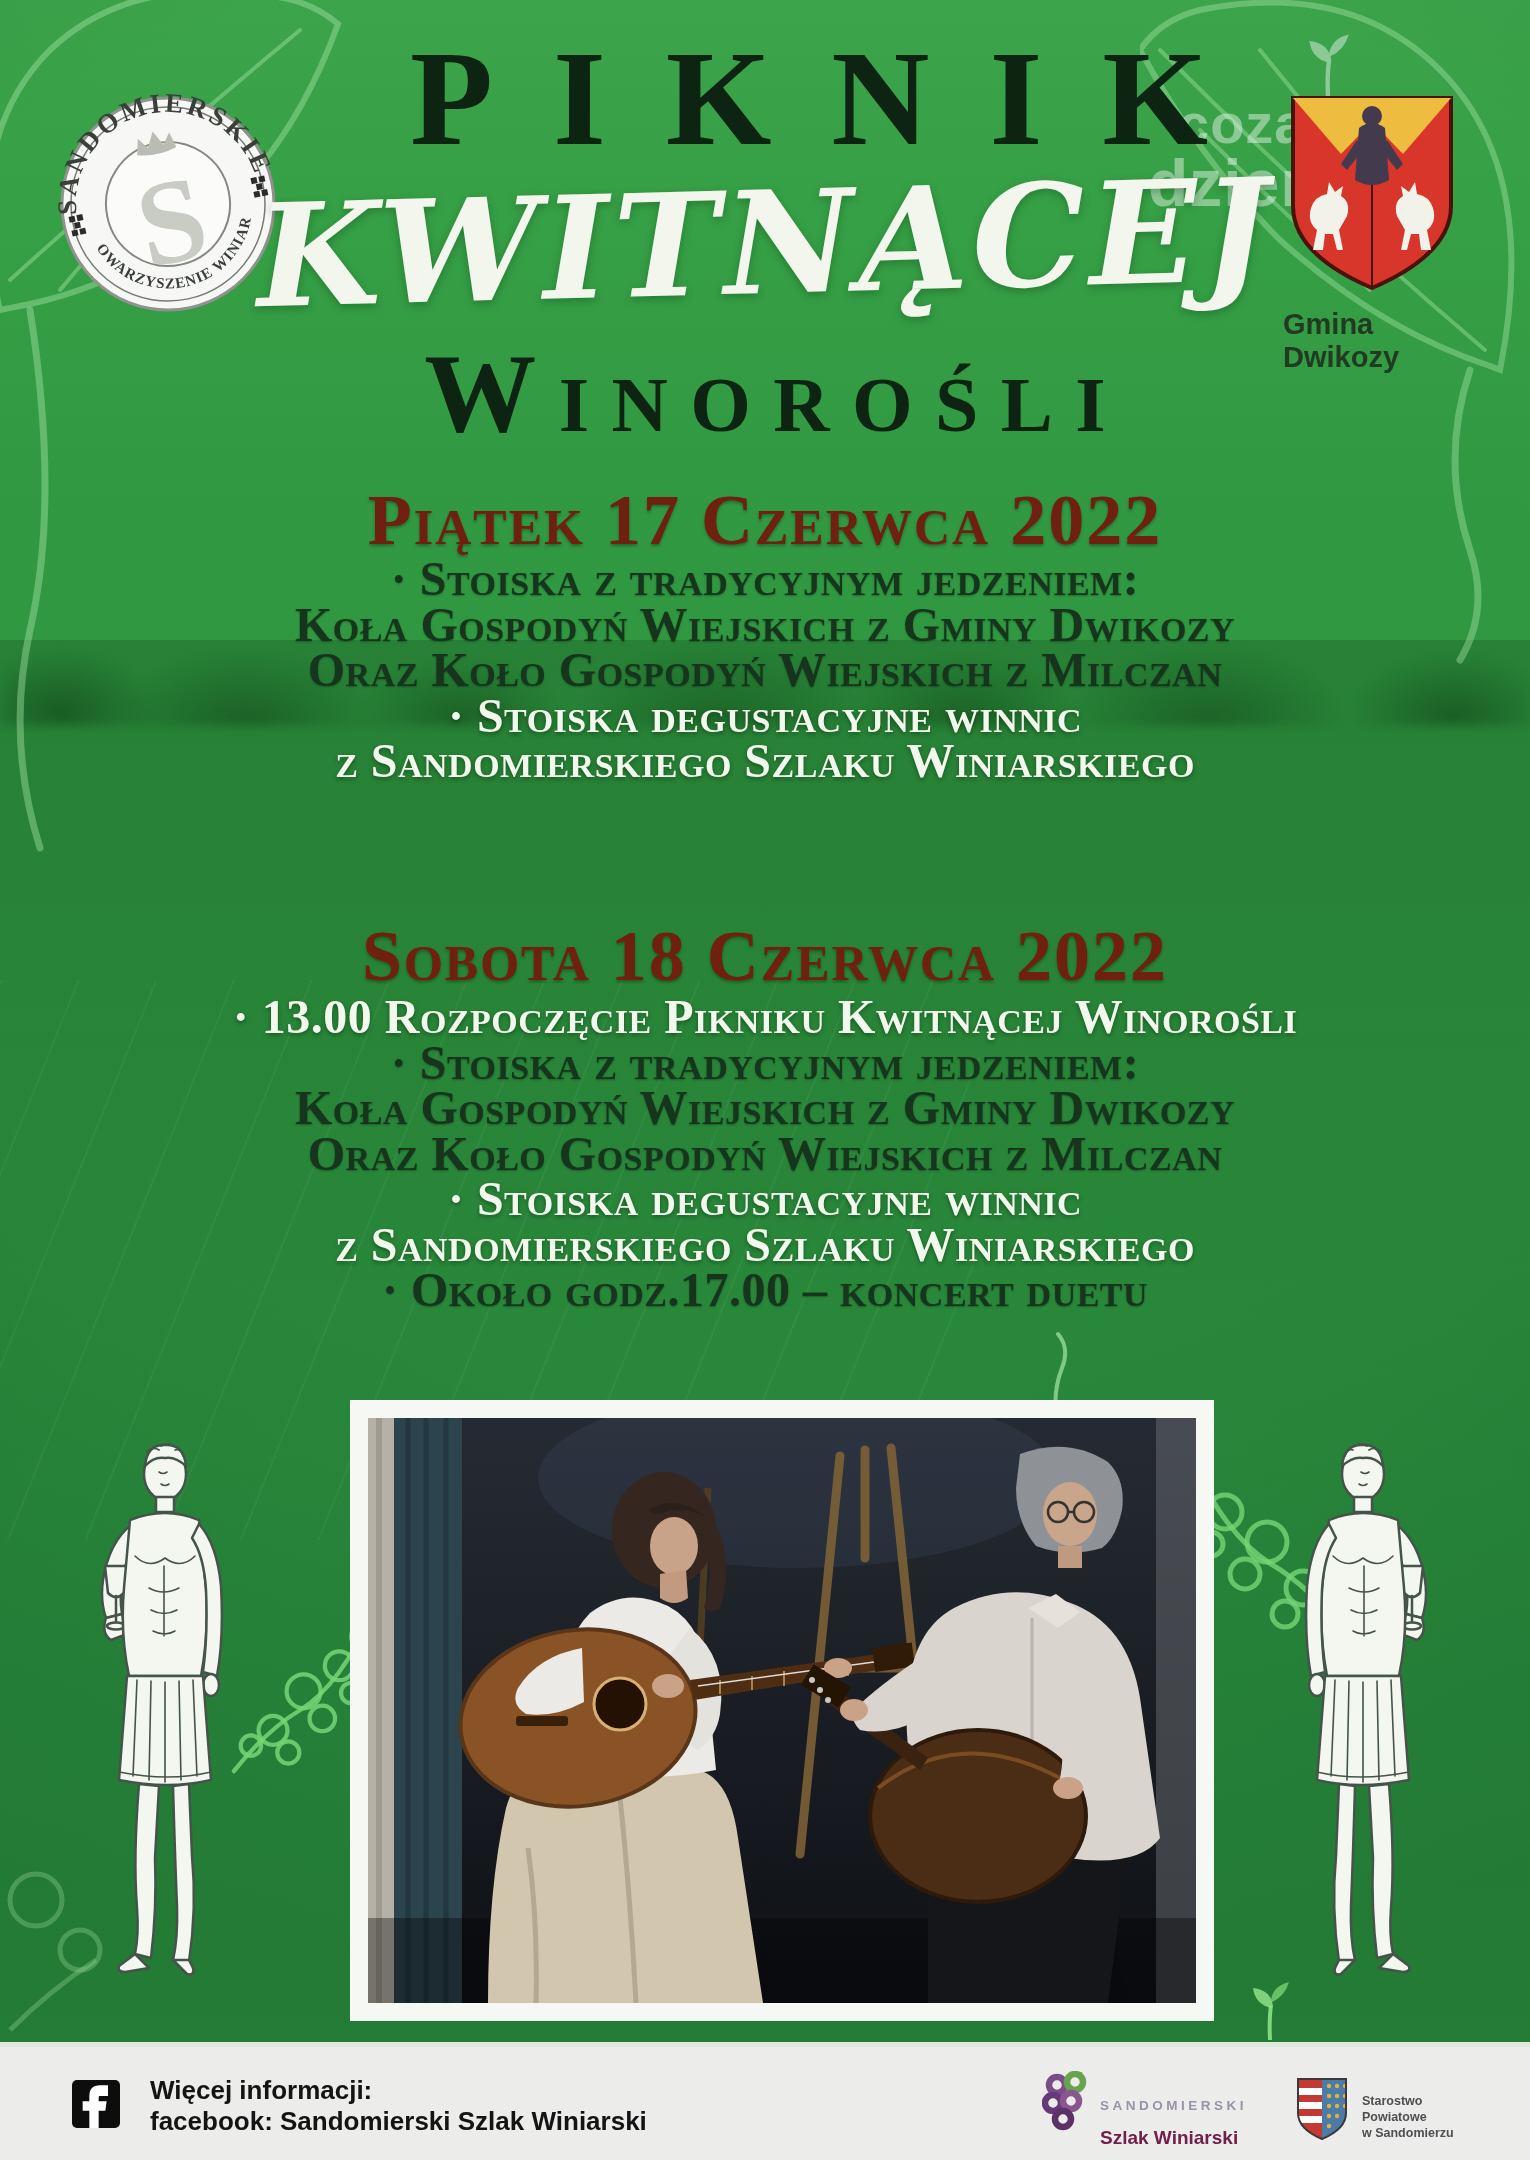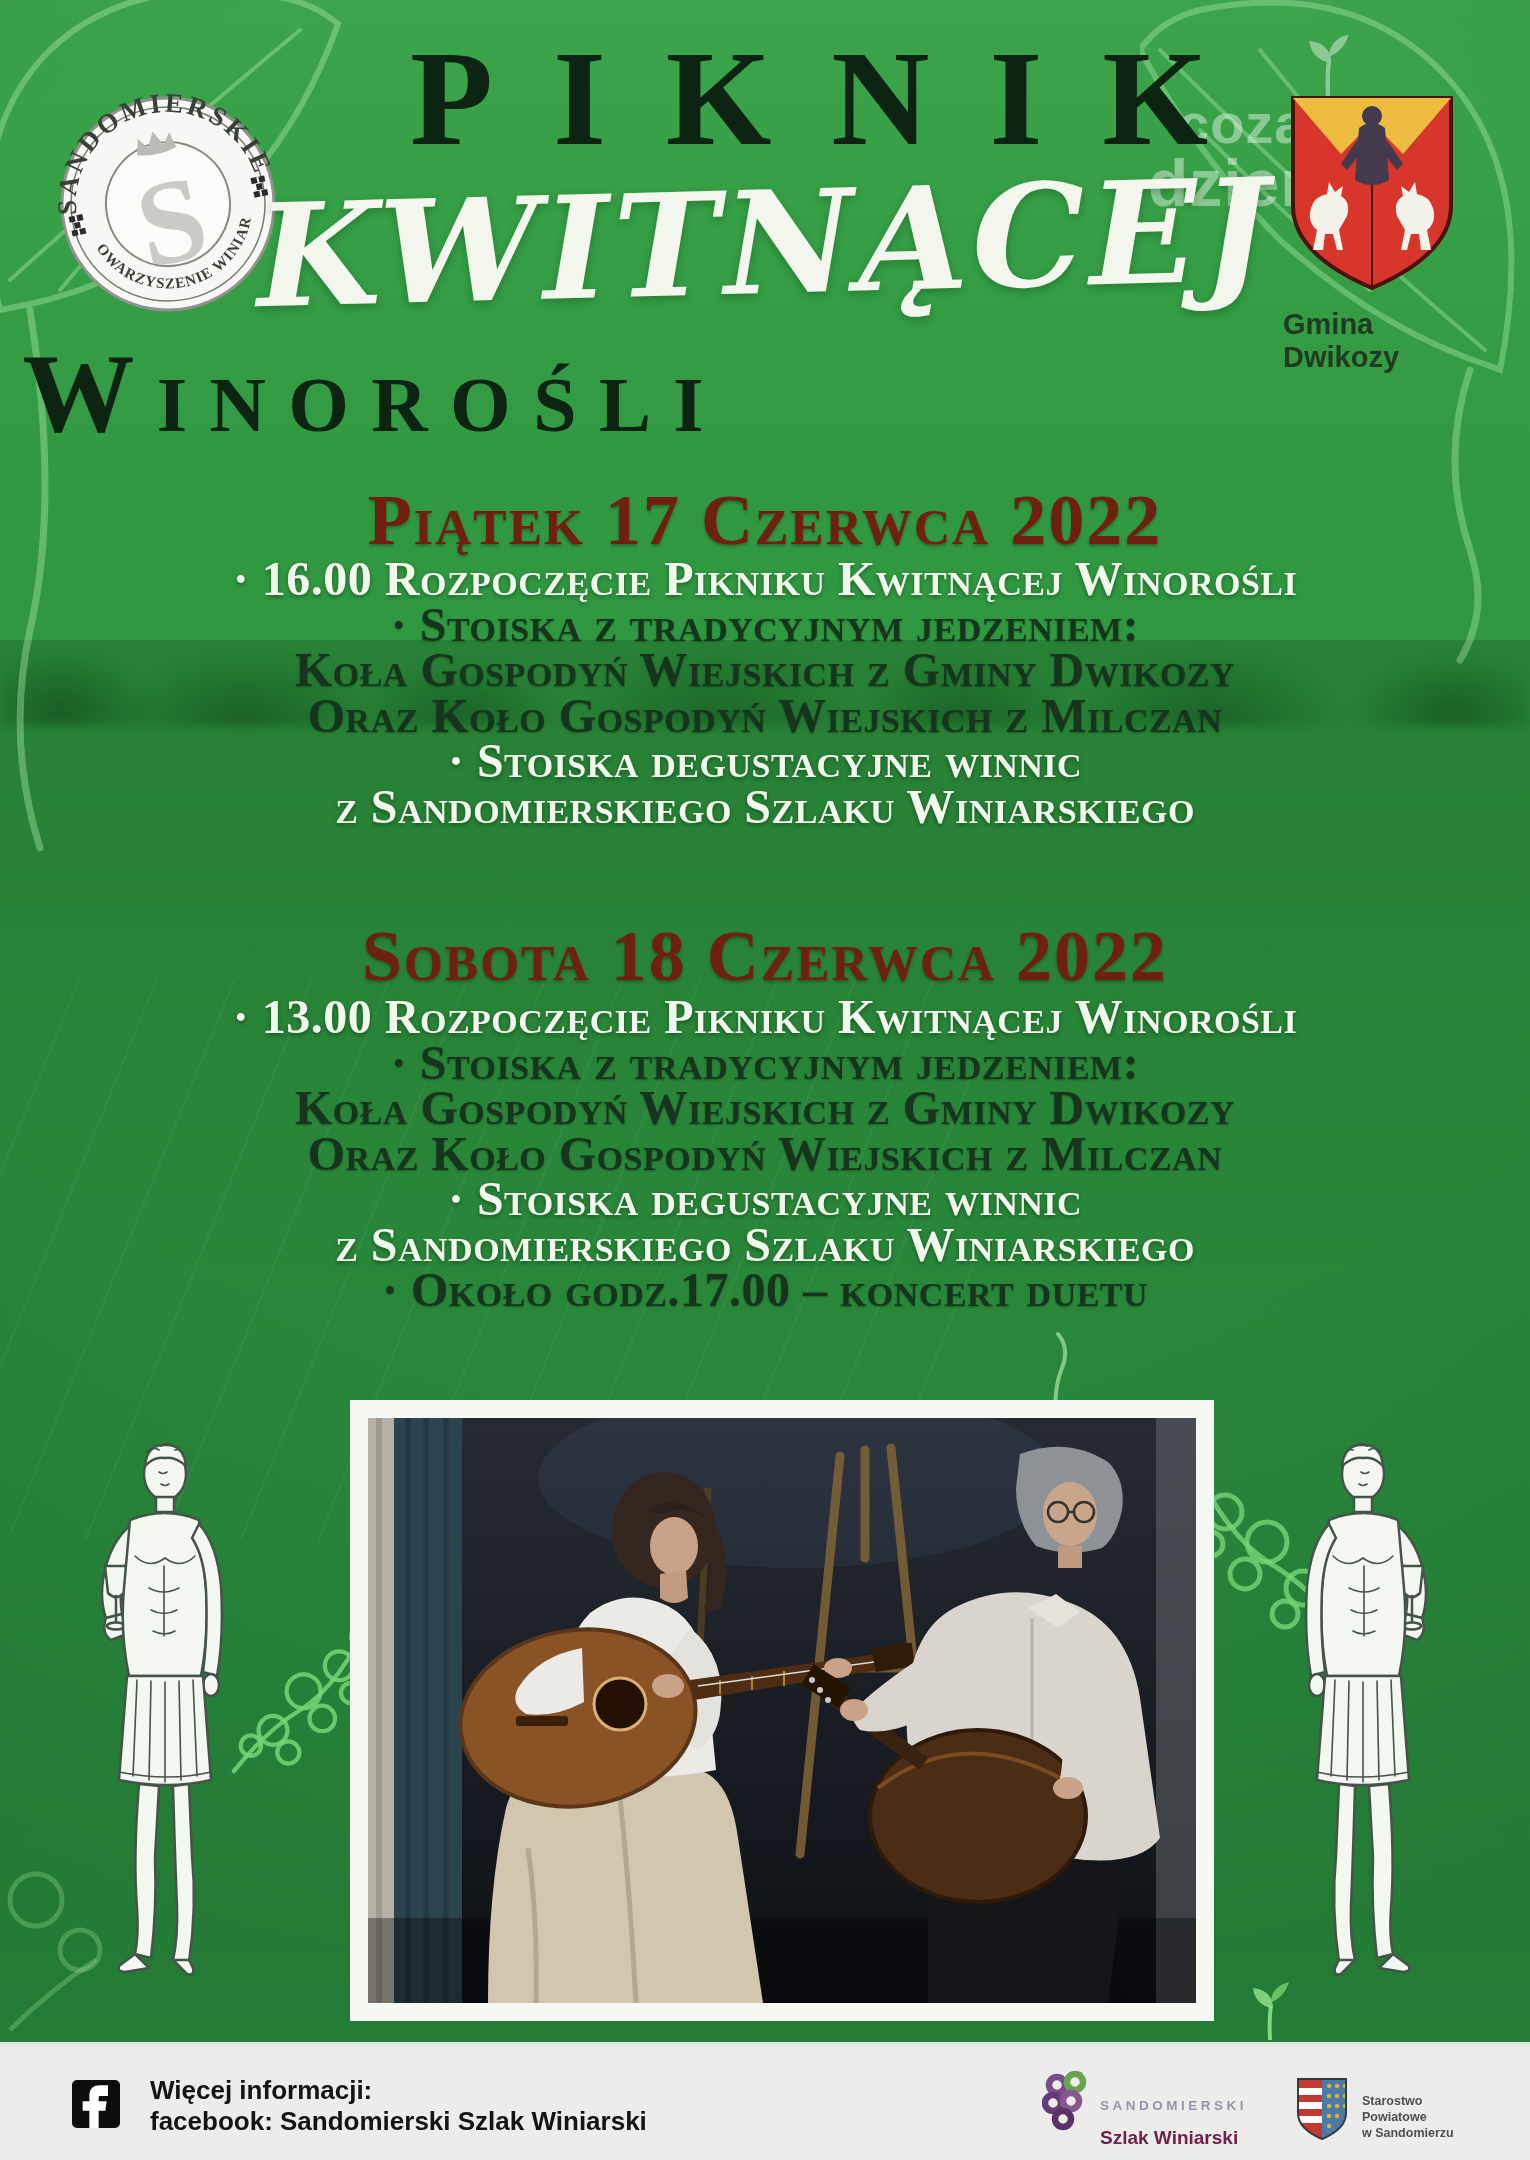--- a/index.html
+++ b/index.html
@@ -25,21 +25,21 @@
     background:linear-gradient(180deg,rgba(8,46,14,.22),rgba(8,46,14,.10) 55%,rgba(8,46,14,0));}
   .rows{left:0;top:980px;width:980px;height:560px;opacity:.8;
     background:repeating-linear-gradient(112deg,rgba(255,255,255,.05) 0 2px,rgba(255,255,255,0) 2px 72px);}
   svg.decor{pointer-events:none;}
   
   .ttl1{left:0;top:30px;width:100%;text-align:center;font-size:136px;line-height:1;font-weight:700;
     letter-spacing:.44em;padding-left:.44em;box-sizing:border-box;color:#0d2412;margin-left:44px;}
   .ttl2{left:0;top:162px;width:100%;text-align:center;font-family:"DejaVu Serif",serif;font-style:italic;
     font-weight:bold;font-size:142px;line-height:1.15;color:#f2f6ec;letter-spacing:.03em;
     transform:rotate(-1.5deg);text-shadow:0 3px 8px rgba(0,40,10,.30);}
-  .ttl3{left:0;top:348px;width:100%;text-align:left;font-size:112px;line-height:90px;font-weight:700;
+  .ttl3{left:0;top:348px;width:100%;text-align:center;font-size:112px;line-height:90px;font-weight:700;
     font-variant:small-caps;letter-spacing:.2em;padding-left:.2em;box-sizing:border-box;color:#0d2412;}
   
   .day-header{left:0;width:100%;text-align:center;font-variant:small-caps;font-weight:700;
     font-size:72px;line-height:84px;color:#70200f;letter-spacing:2px;text-shadow:0 2px 3px rgba(0,0,0,.30);}
   .lines{left:0;width:100%;text-align:center;}
   .line{font-variant:small-caps;font-weight:700;font-size:48px;line-height:45.5px;letter-spacing:.5px;}
   .line.light{color:#f3f8ec;text-shadow:0 2px 4px rgba(0,30,8,.45);}
   .line.dark{color:#16351c;text-shadow:0 1px 2px rgba(0,0,0,.30);}
   
   .wm{font-family:"Liberation Sans",sans-serif;font-weight:bold;color:rgba(255,255,255,.42);letter-spacing:1px;line-height:1;}
@@ -157,21 +157,20 @@
     <div>Gmina</div>
     <div>Dwikozy</div>
   </div>
 
   <div class="abs ttl1">PIKNIK</div>
   <div class="abs ttl2">KWITNĄCEJ</div>
   <div class="abs ttl3">Winorośli</div>
 
   <div class="abs day-header" style="top:478px">Piątek 17 Czerwca 2022</div>
   <div class="abs lines" style="top:556px">
-    <div class="line light">· 16.00 Rozpoczęcie Pikniku Kwitnącej Winorośli</div>
     <div class="line dark">· Stoiska z tradycyjnym jedzeniem:</div>
     <div class="line dark">Koła Gospodyń Wiejskich z Gminy Dwikozy</div>
     <div class="line dark">Oraz Koło Gospodyń Wiejskich z Milczan</div>
     <div class="line light">· Stoiska degustacyjne winnic</div>
     <div class="line light">z Sandomierskiego Szlaku Winiarskiego</div>
   </div>
 
   <div class="abs day-header" style="top:914px">Sobota 18 Czerwca 2022</div>
   <div class="abs lines" style="top:994px">
     <div class="line light">· 13.00 Rozpoczęcie Pikniku Kwitnącej Winorośli</div>

